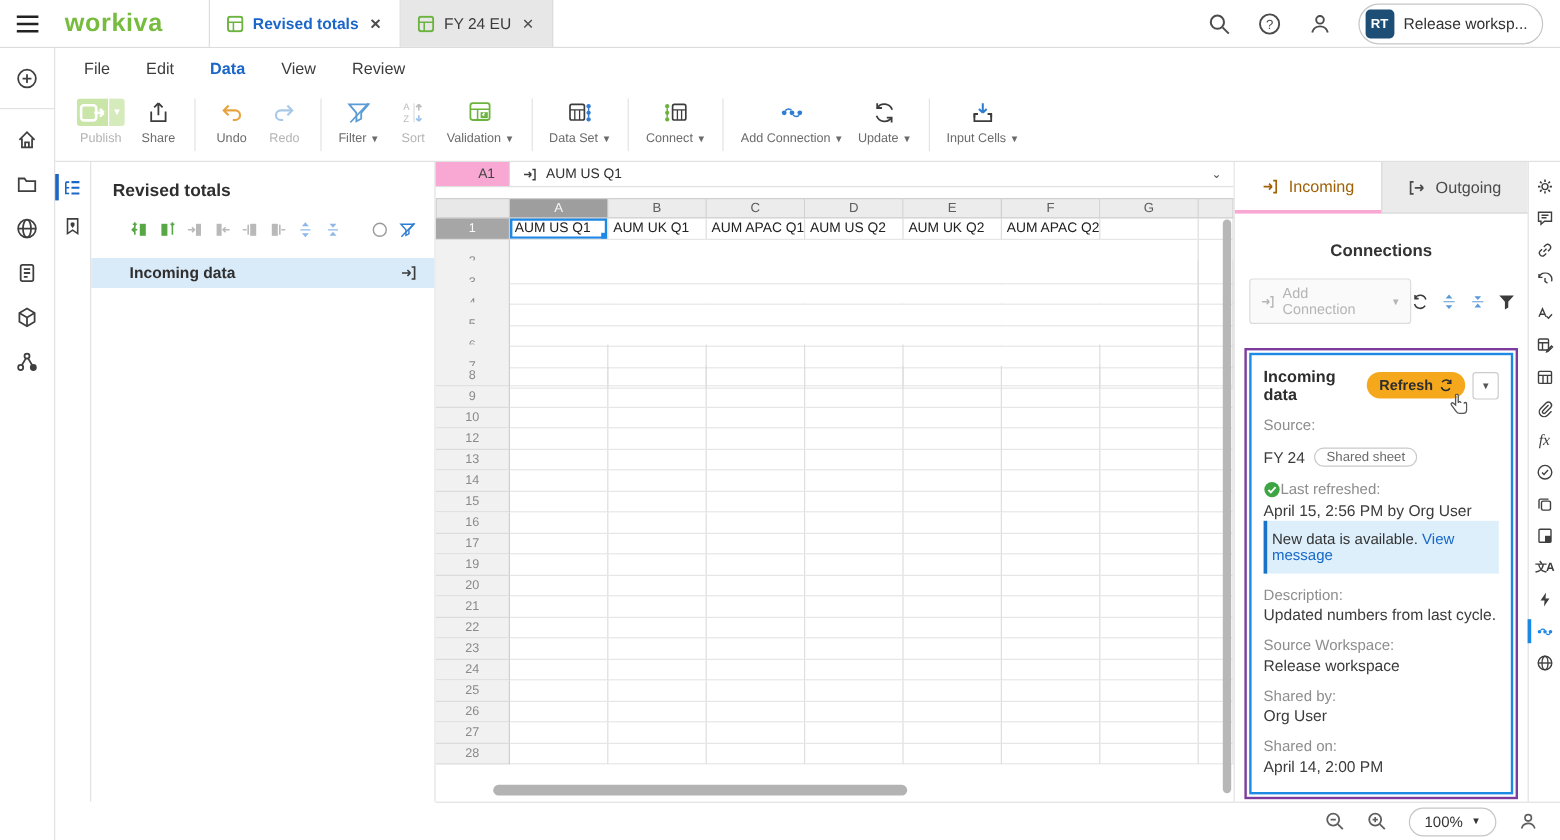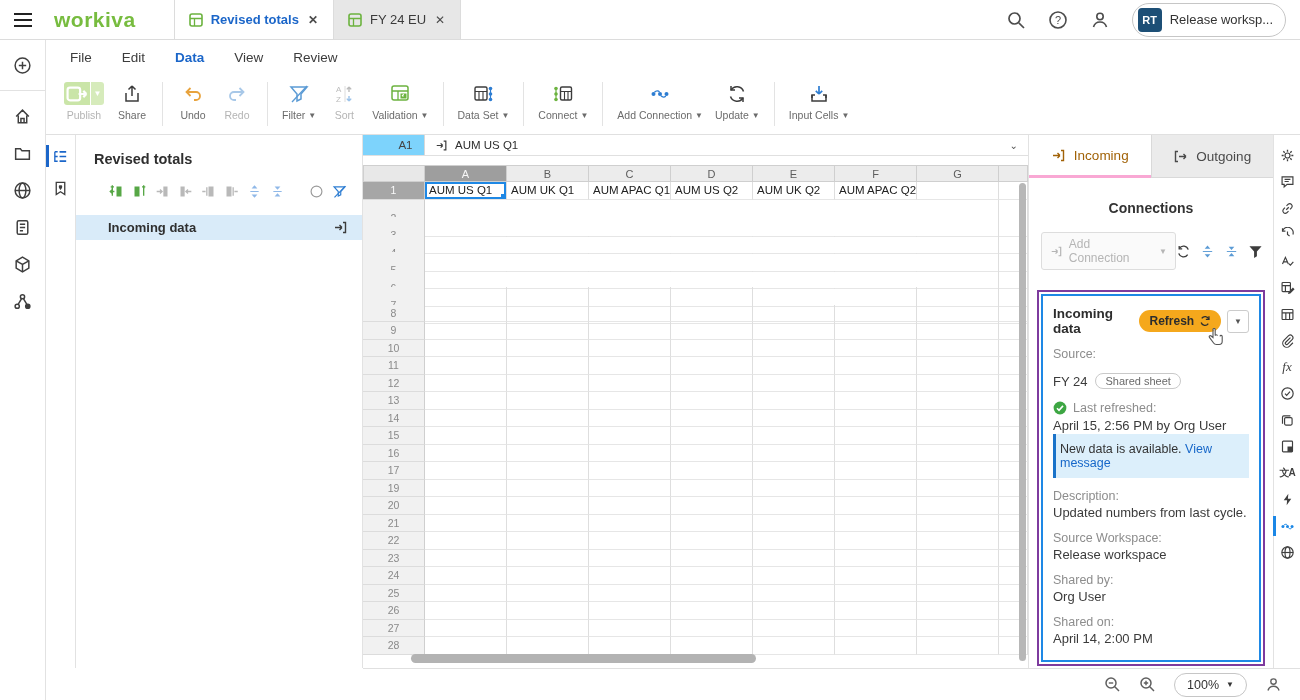--- a/index.html
+++ b/index.html
@@ -67,21 +67,21 @@
   .tone-green { color:#57a746; } .tone-gray { color:#b9b9b9; } .tone-blue { color:#8fb8e8; }
   .tone-dkblue { color:#2d7dd2; } .tone-circle { color:#9a9a9a; }
   .lp-tool.spaced { margin-left:16px; }
   .lp-row { margin-top:16px; height:25px; background:#d9ebf9; display:flex; align-items:center; padding:0 14px 0 32px; cursor:pointer; }
   .lp-row-label { font-size:13px; font-weight:bold; color:#2f2f2f; }
   .lp-row-ic { margin-left:auto; width:15px; height:15px; color:#3c3c3c; }
 
   
   .grid-area { width:666px; position:relative; display:flex; flex-direction:column; border-right:1px solid #e2e2e2; }
   .formula-bar { height:21px; display:flex; align-items:center; border-bottom:1px solid #e0e0e0; font-size:11.5px; }
-  .name-box { width:62px; align-self:stretch; background:#7dd3fc; border-right:1px solid #d8d8d8; display:flex; align-items:center; justify-content:center; color:#444;padding-left:24px; }
+  .name-box { width:62px; align-self:stretch; background:#f9a8d4; border-right:1px solid #d8d8d8; display:flex; align-items:center; justify-content:center; color:#444;padding-left:24px; }
   .fx-ic { width:13px; height:13px; margin:0 7px 0 10px; color:#3c3c3c; }
   .fx-value { color:#2f2f2f; }
   .fx-chevron { margin-left:auto; margin-right:10px; color:#555; font-size:10px; cursor:pointer; }
   .grid-gap { height:9px; }
   .grid { flex:1; overflow:hidden; position:relative; }
   .g-row { display:grid; grid-template-columns:62px repeat(7,82px) 1fr; }
   .g-row.hdr { height:17px; }
   .g-row.data { height:17.5px; }
   .col-h { background:#ececec; border:1px solid #cfcfcf; border-left:none; font-size:11px; color:#5d5d5d; display:flex; align-items:center; justify-content:center; }
   .col-h.first { border-left:1px solid #cfcfcf; background:#e8e8e8; }
@@ -116,21 +116,21 @@
   .card-title { font-weight:bold; font-size:13.5px; color:#2d2d2d; }
   .refresh-btn { margin-left:auto; background:#f5a81c; border-radius:13px; padding:4px 10px; font-size:12px; font-weight:bold; color:#2d2d2d; display:flex; align-items:center; gap:5px; cursor:pointer; }
   .refresh-btn svg { width:12px; height:12px; }
   .refresh-dd { width:23px; height:23px; border:1px solid #ccc; border-radius:3px; margin-left:6px; display:flex; align-items:center; justify-content:center; font-size:8px; color:#555; cursor:pointer; background:#fff; }
   .hand-cursor { position:absolute; right:36px; top:32px; width:16px; height:18px; color:#555; }
   .f-label { font-size:12.5px; color:#8d8d8d; margin-top:11px; }
   .f-value { font-size:13px; color:#3b3b3b; margin-top:2px; }
   .src-row { display:flex; align-items:center; gap:8px; margin-top:12px; }
   .src-name { font-size:13px; color:#3b3b3b; }
   .src-badge { border:1px solid #c9c9c9; border-radius:10px; padding:1px 9px; font-size:11px; color:#6a6a6a; }
-  .lr-row { display:flex; align-items:center; gap:6px; margin-top:12px; }
+  .lr-row { display:flex; align-items:center; margin-top:12px; }
   .lr-row svg { width:14px; height:14px; }
   .lr-label { font-size:12.5px; color:#8d8d8d; }
   .banner { margin-top:1px; background:#dceffb; border-left:3px solid #1a73c9; padding:8px 4px; font-size:12.5px; color:#333; }
   .banner a { color:#1667c9; text-decoration:none; cursor:pointer; }
 
   
   .right-rail { width:27px; border-left:1px solid #e2e2e2; display:flex; flex-direction:column; align-items:center; padding-top:8px; }
   .rrail-btn { width:24px; height:24px; margin-bottom:2.5px; display:flex; align-items:center; justify-content:center; color:#3f3f3f; cursor:pointer; position:relative; }
   .rrail-btn svg { width:15px; height:15px; }
   .rrail-btn.active { color:#1b87e6; }
@@ -641,31 +641,20 @@
                 <div class="cell"></div>
                 <div class="cell"></div>
                 <div class="cell"></div>
                 <div class="cell"></div>
                 <div class="cell"></div>
                 <div class="cell"></div>
                 <div class="cell"></div>
                 <div class="cell"></div>
               </div>
               <div class="g-row data">
-                <div class="row-h">11</div>
-                <div class="cell"></div>
-                <div class="cell"></div>
-                <div class="cell"></div>
-                <div class="cell"></div>
-                <div class="cell"></div>
-                <div class="cell"></div>
-                <div class="cell"></div>
-                <div class="cell"></div>
-              </div>
-              <div class="g-row data">
                 <div class="row-h">12</div>
                 <div class="cell"></div>
                 <div class="cell"></div>
                 <div class="cell"></div>
                 <div class="cell"></div>
                 <div class="cell"></div>
                 <div class="cell"></div>
                 <div class="cell"></div>
                 <div class="cell"></div>
               </div>

